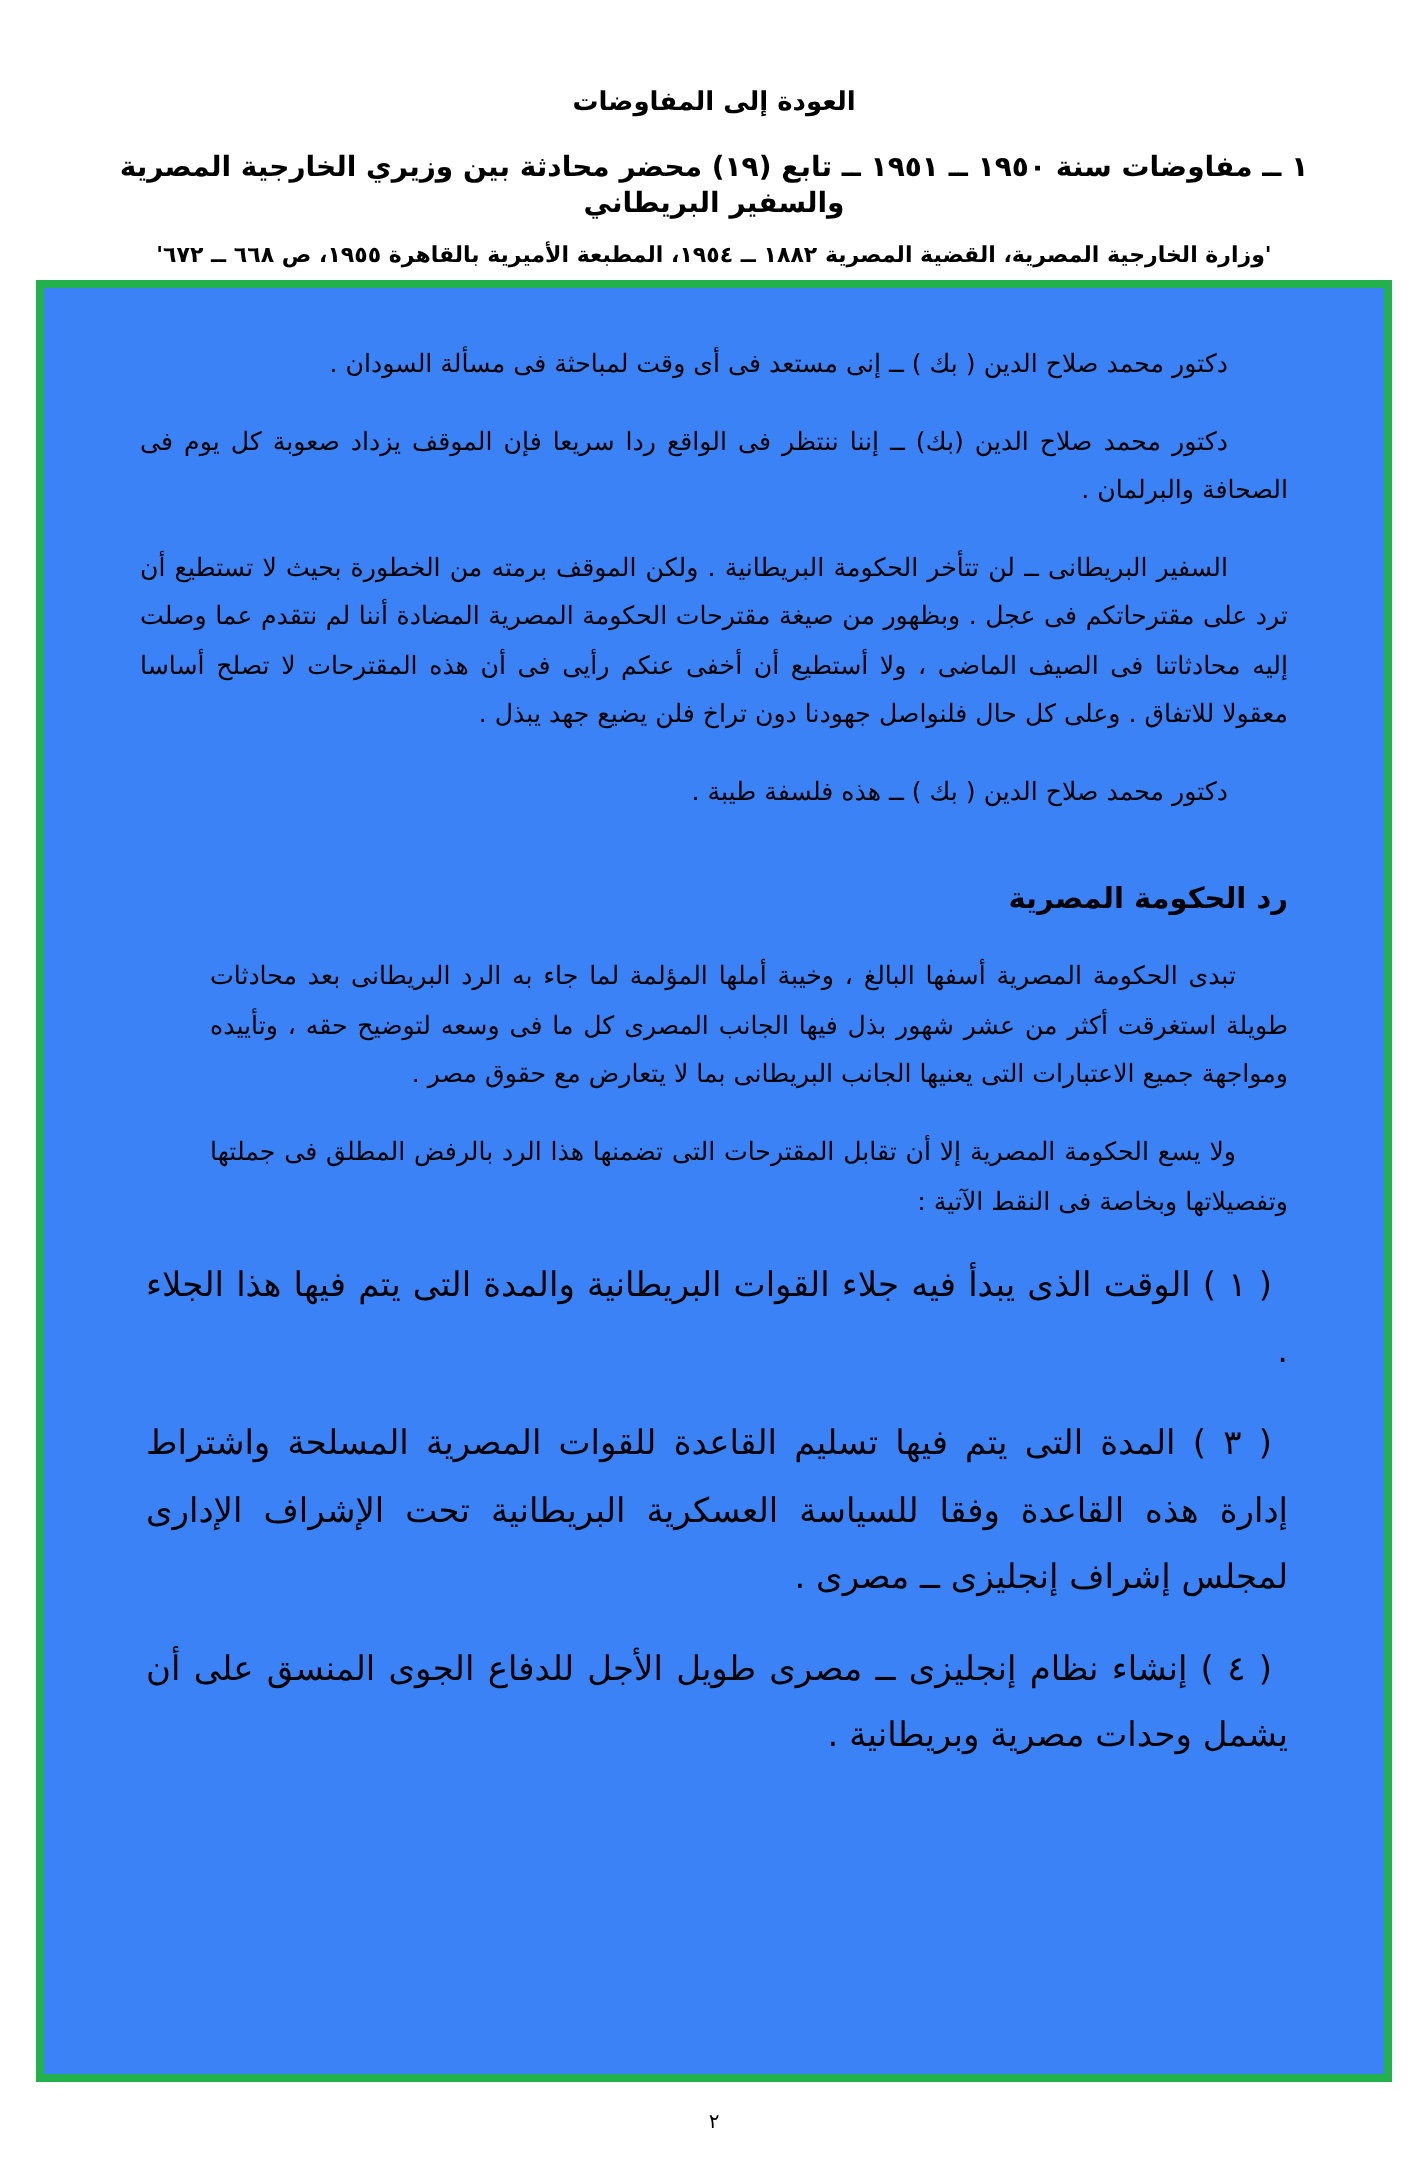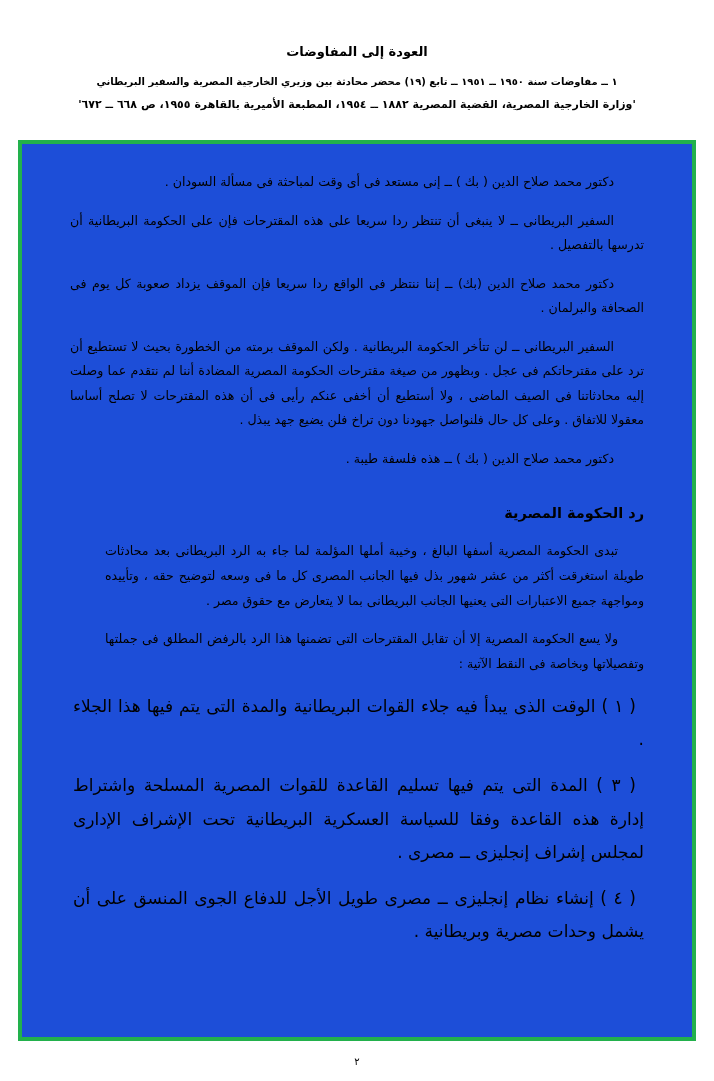--- a/index.html
+++ b/index.html
@@ -29,21 +29,21 @@
     padding: 44px 40px 0 40px;
   }
   .header .main-title {
     font-size: 13px;
     font-weight: bold;
     letter-spacing: 0;
     margin: 0 0 16px 0;
     direction: rtl;
   }
   .header .sub-title {
-    font-size: 10px;
+    font-size: 14px;
     font-weight: bold;
     margin: 0 0 10px 0;
     direction: rtl;
     line-height: 1.3;
   }
   .header .source-line {
     font-size: 11px;
     font-weight: bold;
     margin: 0 0 9px 0;
     direction: rtl;
@@ -52,21 +52,21 @@
 
   
   .frame {
     position: absolute;
     top: 140px;
     right: 18px;
     left: 18px;
     bottom: 40px;
     border: 4px solid #22b14c;
     box-sizing: border-box;
-    background: #1d4ed8;
+    background: #3b82f6;
   }
   .frame-inner {
     position: absolute;
     top: 0; right: 0; left: 0; bottom: 0;
     padding: 26px 48px 10px 48px;
     box-sizing: border-box;
     overflow: hidden;
   }
 
   .para {
@@ -121,21 +121,20 @@
   <div class="header">
     <div class="main-title">العودة إلى المفاوضات</div>
     <div class="sub-title">١ ــ مفاوضات سنة ١٩٥٠ ــ ١٩٥١ ــ تابع (١٩) محضر محادثة بين وزيري الخارجية المصرية والسفير البريطاني</div>
     <div class="source-line">'وزارة الخارجية المصرية، القضية المصرية ١٨٨٢ ــ ١٩٥٤، المطبعة الأميرية بالقاهرة ١٩٥٥، ص ٦٦٨ ــ ٦٧٢'</div>
   </div>
 
   <div class="frame">
     <div class="frame-inner">
 
       <p class="para speaker">دكتور محمد صلاح الدين ( بك ) ــ إنى مستعد فى أى وقت لمباحثة فى مسألة السودان .</p>
-      <p class="para speaker">السفير البريطانى ــ لا ينبغى أن تنتظر ردا سريعا على هذه المقترحات فإن على الحكومة البريطانية أن تدرسها بالتفصيل .</p>
       <p class="para speaker">دكتور محمد صلاح الدين (بك) ــ إننا ننتظر فى الواقع ردا سريعا فإن الموقف يزداد صعوبة كل يوم فى الصحافة والبرلمان .</p>
       <p class="para speaker">السفير البريطانى ــ لن تتأخر الحكومة البريطانية . ولكن الموقف برمته من الخطورة بحيث لا تستطيع أن ترد على مقترحاتكم فى عجل . وبظهور من صيغة مقترحات الحكومة المصرية المضادة أننا لم نتقدم عما وصلت إليه محادثاتنا فى الصيف الماضى ، ولا أستطيع أن أخفى عنكم رأيى فى أن هذه المقترحات لا تصلح أساسا معقولا للاتفاق . وعلى كل حال فلنواصل جهودنا دون تراخ فلن يضيع جهد يبذل .</p>
       <p class="para speaker">دكتور محمد صلاح الدين ( بك ) ــ هذه فلسفة طيبة .</p>
 
       <div class="section-heading">رد الحكومة المصرية</div>
 
       <p class="para indent">تبدى الحكومة المصرية أسفها البالغ ، وخيبة أملها المؤلمة لما جاء به الرد البريطانى بعد محادثات طويلة استغرقت أكثر من عشر شهور بذل فيها الجانب المصرى كل ما فى وسعه لتوضيح حقه ، وتأييده ومواجهة جميع الاعتبارات التى يعنيها الجانب البريطانى بما لا يتعارض مع حقوق مصر .</p>
       <p class="para indent">ولا يسع الحكومة المصرية إلا أن تقابل المقترحات التى تضمنها هذا الرد بالرفض المطلق فى جملتها وتفصيلاتها وبخاصة فى النقط الآتية :</p>
 
       <p class="numbered">( ١ ) الوقت الذى يبدأ فيه جلاء القوات البريطانية والمدة التى يتم فيها هذا الجلاء .</p>

